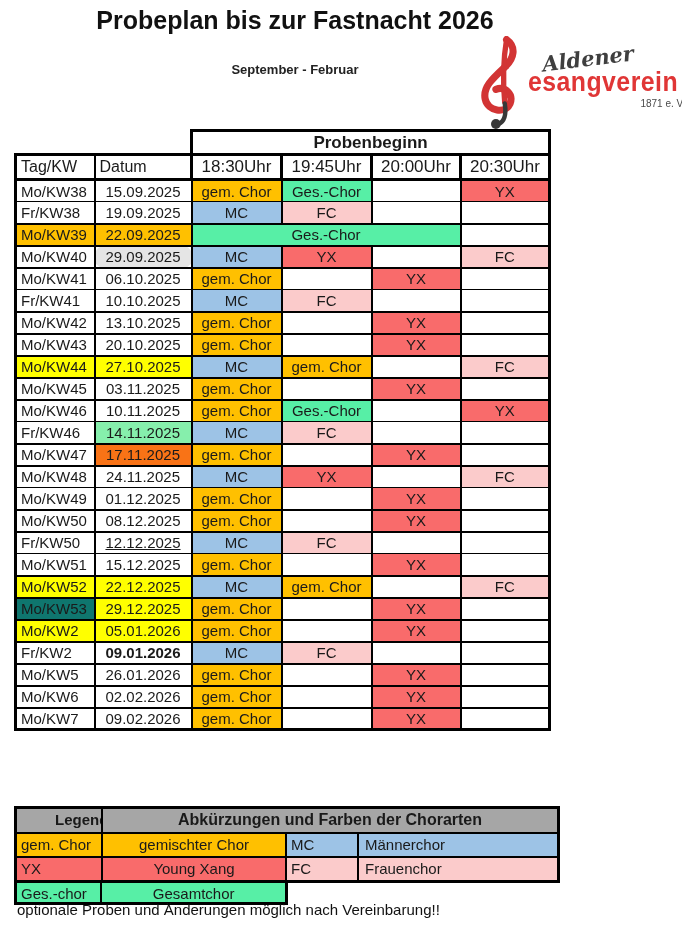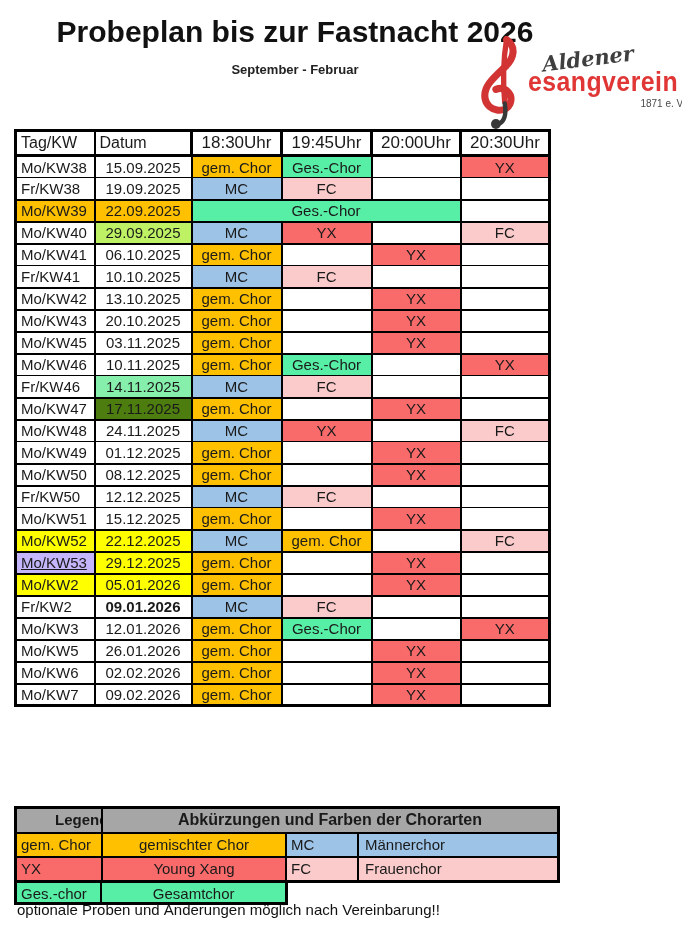--- a/index.html
+++ b/index.html
@@ -1,21 +1,21 @@
 <!DOCTYPE html>
 <html><head>
 <meta charset="utf-8">
 <style>
   html,body{margin:0;padding:0;background:#fff;}
   .sheet{position:relative;width:682px;height:926px;background:#ffffff;
          font-family:"Liberation Sans",sans-serif;color:#1a1a1a;overflow:hidden;}
 
   
-  .title{position:absolute;top:15px;left:55px;width:480px;text-align:center;
-         font-size:30px;font-weight:bold;letter-spacing:0;color:#111;}
+  .title{position:absolute;top:6px;left:55px;width:480px;text-align:center;
+         font-size:25px;font-weight:bold;letter-spacing:0;color:#111;}
   .subtitle{position:absolute;top:62px;left:55px;width:480px;text-align:center;
             font-size:13px;font-weight:bold;color:#222;}
 
   
   .logo{position:absolute;top:36px;left:472px;width:206px;height:86px;display:flex;align-items:flex-start;}
   .logo svg{flex:0 0 auto;}
   .logo-text{margin-left:-6px;margin-top:10px;display:flex;flex-direction:column;align-items:flex-start;}
   .logo-script{font-family:"DejaVu Serif",serif;font-style:italic;font-weight:bold;
                font-size:21px;color:#3f3f3f;transform:rotate(-7deg);margin-left:14px;}
   .logo-main{font-size:27px;font-weight:800;color:#e03636;letter-spacing:.5px;
@@ -89,20 +89,24 @@
     <table>
       <colgroup>
           <col style="width:79px">
           <col style="width:97px">
           <col style="width:90px">
           <col style="width:90px">
           <col style="width:89px">
           <col style="width:89px">
         </colgroup>
       <tbody>
+          <tr>
+        <th class="ghost" colspan="2"></th>
+        <th class="probenbeginn" colspan="4">Probenbeginn</th>
+      </tr>
       <tr class="colhead">
         <th class="lbl">Tag/KW</th>
         <th class="lbl2">Datum</th>
         <th class="time">18:30Uhr</th>
         <th class="time">19:45Uhr</th>
         <th class="time">20:00Uhr</th>
         <th class="time">20:30Uhr</th>
       </tr>
       </tbody>
         <tbody>
@@ -123,21 +127,21 @@
             <td class="chor" style="background: rgb(255, 255, 255);"></td>
           </tr>
           <tr>
             <td class="tag" style="background: rgb(255, 192, 0);">Mo/KW39</td>
             <td class="datum" style="background: rgb(255, 192, 0);">22.09.2025</td>
             <td class="chor" colspan="3" style="background: rgb(87, 239, 166);">Ges.-Chor</td>
             <td class="chor" style="background: rgb(255, 255, 255);"></td>
           </tr>
           <tr>
             <td class="tag" style="background: rgb(255, 255, 255);">Mo/KW40</td>
-            <td class="datum" style="background: #bef264;">29.09.2025</td>
+            <td class="datum" style="background: #e5e5e5; border-radius: 9px;">29.09.2025</td>
             <td class="chor" style="background: rgb(157, 195, 230);">MC</td>
             <td class="chor" style="background: rgb(249, 107, 107);">YX</td>
             <td class="chor" style="background: rgb(255, 255, 255);"></td>
             <td class="chor" style="background: rgb(251, 203, 203);">FC</td>
           </tr>
           <tr class="thin">
             <td class="tag" style="background: rgb(255, 255, 255);">Mo/KW41</td>
             <td class="datum" style="background: rgb(255, 255, 255);">06.10.2025</td>
             <td class="chor" style="background: rgb(255, 192, 0);">gem. Chor</td>
             <td class="chor" style="background: rgb(255, 255, 255);"></td>
@@ -162,20 +166,28 @@
           </tr>
           <tr>
             <td class="tag" style="background: rgb(255, 255, 255);">Mo/KW43</td>
             <td class="datum" style="background: rgb(255, 255, 255);">20.10.2025</td>
             <td class="chor" style="background: rgb(255, 192, 0);">gem. Chor</td>
             <td class="chor" style="background: rgb(255, 255, 255);"></td>
             <td class="chor" style="background: rgb(249, 107, 107);">YX</td>
             <td class="chor" style="background: rgb(255, 255, 255);"></td>
           </tr>
           <tr>
+            <td class="tag" style="background: rgb(255, 255, 0);">Mo/KW44</td>
+            <td class="datum" style="background: rgb(255, 255, 0);">27.10.2025</td>
+            <td class="chor" style="background: rgb(157, 195, 230);">MC</td>
+            <td class="chor" style="background: rgb(255, 192, 0);">gem. Chor</td>
+            <td class="chor" style="background: rgb(255, 255, 255);"></td>
+            <td class="chor" style="background: rgb(251, 203, 203);">FC</td>
+          </tr>
+          <tr>
             <td class="tag" style="background: rgb(255, 255, 255);">Mo/KW45</td>
             <td class="datum" style="background: rgb(255, 255, 255);">03.11.2025</td>
             <td class="chor" style="background: rgb(255, 192, 0);">gem. Chor</td>
             <td class="chor" style="background: rgb(255, 255, 255);"></td>
             <td class="chor" style="background: rgb(249, 107, 107);">YX</td>
             <td class="chor" style="background: rgb(255, 255, 255);"></td>
           </tr>
           <tr class="thin">
             <td class="tag" style="background: rgb(255, 255, 255);">Mo/KW46</td>
             <td class="datum" style="background: rgb(255, 255, 255);">10.11.2025</td>
@@ -187,21 +199,21 @@
           <tr>
             <td class="tag" style="background: rgb(255, 255, 255);">Fr/KW46</td>
             <td class="datum" style="background: #86efac;">14.11.2025</td>
             <td class="chor" style="background: rgb(157, 195, 230);">MC</td>
             <td class="chor" style="background: rgb(251, 203, 203);">FC</td>
             <td class="chor" style="background: rgb(255, 255, 255);"></td>
             <td class="chor" style="background: rgb(255, 255, 255);"></td>
           </tr>
           <tr>
             <td class="tag" style="background: rgb(255, 255, 255);">Mo/KW47</td>
-            <td class="datum" style="background: #4d7c0f;">17.11.2025</td>
+            <td class="datum" style="background: #f97316;">17.11.2025</td>
             <td class="chor" style="background: rgb(255, 192, 0);">gem. Chor</td>
             <td class="chor" style="background: rgb(255, 255, 255);"></td>
             <td class="chor" style="background: rgb(249, 107, 107);">YX</td>
             <td class="chor" style="background: rgb(255, 255, 255);"></td>
           </tr>
           <tr class="thin">
             <td class="tag" style="background: rgb(255, 255, 255);">Mo/KW48</td>
             <td class="datum" style="background: rgb(255, 255, 255);">24.11.2025</td>
             <td class="chor" style="background: rgb(157, 195, 230);">MC</td>
             <td class="chor" style="background: rgb(249, 107, 107);">YX</td>
@@ -219,21 +231,21 @@
           <tr>
             <td class="tag" style="background: rgb(255, 255, 255);">Mo/KW50</td>
             <td class="datum" style="background: rgb(255, 255, 255);">08.12.2025</td>
             <td class="chor" style="background: rgb(255, 192, 0);">gem. Chor</td>
             <td class="chor" style="background: rgb(255, 255, 255);"></td>
             <td class="chor" style="background: rgb(249, 107, 107);">YX</td>
             <td class="chor" style="background: rgb(255, 255, 255);"></td>
           </tr>
           <tr class="thin">
             <td class="tag" style="background: rgb(255, 255, 255);">Fr/KW50</td>
-            <td class="datum" style="background: rgb(255, 255, 255);">12.12.2025</td>
+            <td class="datum" style="background: rgb(255, 255, 255); text-decoration: underline;">12.12.2025</td>
             <td class="chor" style="background: rgb(157, 195, 230);">MC</td>
             <td class="chor" style="background: rgb(251, 203, 203);">FC</td>
             <td class="chor" style="background: rgb(255, 255, 255);"></td>
             <td class="chor" style="background: rgb(255, 255, 255);"></td>
           </tr>
           <tr>
             <td class="tag" style="background: rgb(255, 255, 255);">Mo/KW51</td>
             <td class="datum" style="background: rgb(255, 255, 255);">15.12.2025</td>
             <td class="chor" style="background: rgb(255, 192, 0);">gem. Chor</td>
             <td class="chor" style="background: rgb(255, 255, 255);"></td>
@@ -242,21 +254,21 @@
           </tr>
           <tr>
             <td class="tag" style="background: rgb(255, 255, 0);">Mo/KW52</td>
             <td class="datum" style="background: rgb(255, 255, 0);">22.12.2025</td>
             <td class="chor" style="background: rgb(157, 195, 230);">MC</td>
             <td class="chor" style="background: rgb(255, 192, 0);">gem. Chor</td>
             <td class="chor" style="background: rgb(255, 255, 255);"></td>
             <td class="chor" style="background: rgb(251, 203, 203);">FC</td>
           </tr>
           <tr>
-            <td class="tag" style="background: #c4b5fd; text-decoration: underline;">Mo/KW53</td>
+            <td class="tag" style="background: #0f766e;">Mo/KW53</td>
             <td class="datum" style="background: rgb(255, 255, 0);">29.12.2025</td>
             <td class="chor" style="background: rgb(255, 192, 0);">gem. Chor</td>
             <td class="chor" style="background: rgb(255, 255, 255);"></td>
             <td class="chor" style="background: rgb(249, 107, 107);">YX</td>
             <td class="chor" style="background: rgb(255, 255, 255);"></td>
           </tr>
           <tr>
             <td class="tag" style="background: rgb(255, 255, 0);">Mo/KW2</td>
             <td class="datum" style="background: rgb(255, 255, 0);">05.01.2026</td>
             <td class="chor" style="background: rgb(255, 192, 0);">gem. Chor</td>
@@ -264,28 +276,20 @@
             <td class="chor" style="background: rgb(249, 107, 107);">YX</td>
             <td class="chor" style="background: rgb(255, 255, 255);"></td>
           </tr>
           <tr>
             <td class="tag" style="background: rgb(255, 255, 255);">Fr/KW2</td>
             <td class="datum" style="background: rgb(255, 255, 255); font-weight: bold;">09.01.2026</td>
             <td class="chor" style="background: rgb(157, 195, 230);">MC</td>
             <td class="chor" style="background: rgb(251, 203, 203);">FC</td>
             <td class="chor" style="background: rgb(255, 255, 255);"></td>
             <td class="chor" style="background: rgb(255, 255, 255);"></td>
-          </tr>
-          <tr>
-            <td class="tag" style="background: rgb(255, 255, 255);">Mo/KW3</td>
-            <td class="datum" style="background: rgb(255, 255, 255);">12.01.2026</td>
-            <td class="chor" style="background: rgb(255, 192, 0);">gem. Chor</td>
-            <td class="chor" style="background: rgb(87, 239, 166);">Ges.-Chor</td>
-            <td class="chor" style="background: rgb(255, 255, 255);"></td>
-            <td class="chor" style="background: rgb(249, 107, 107);">YX</td>
           </tr>
           <tr>
             <td class="tag" style="background: rgb(255, 255, 255);">Mo/KW5</td>
             <td class="datum" style="background: rgb(255, 255, 255);">26.01.2026</td>
             <td class="chor" style="background: rgb(255, 192, 0);">gem. Chor</td>
             <td class="chor" style="background: rgb(255, 255, 255);"></td>
             <td class="chor" style="background: rgb(249, 107, 107);">YX</td>
             <td class="chor" style="background: rgb(255, 255, 255);"></td>
           </tr>
           <tr>

